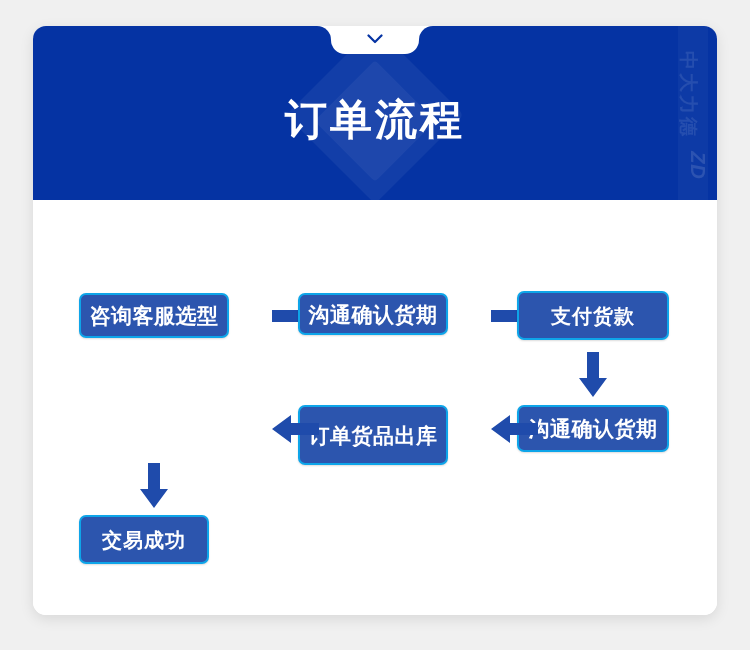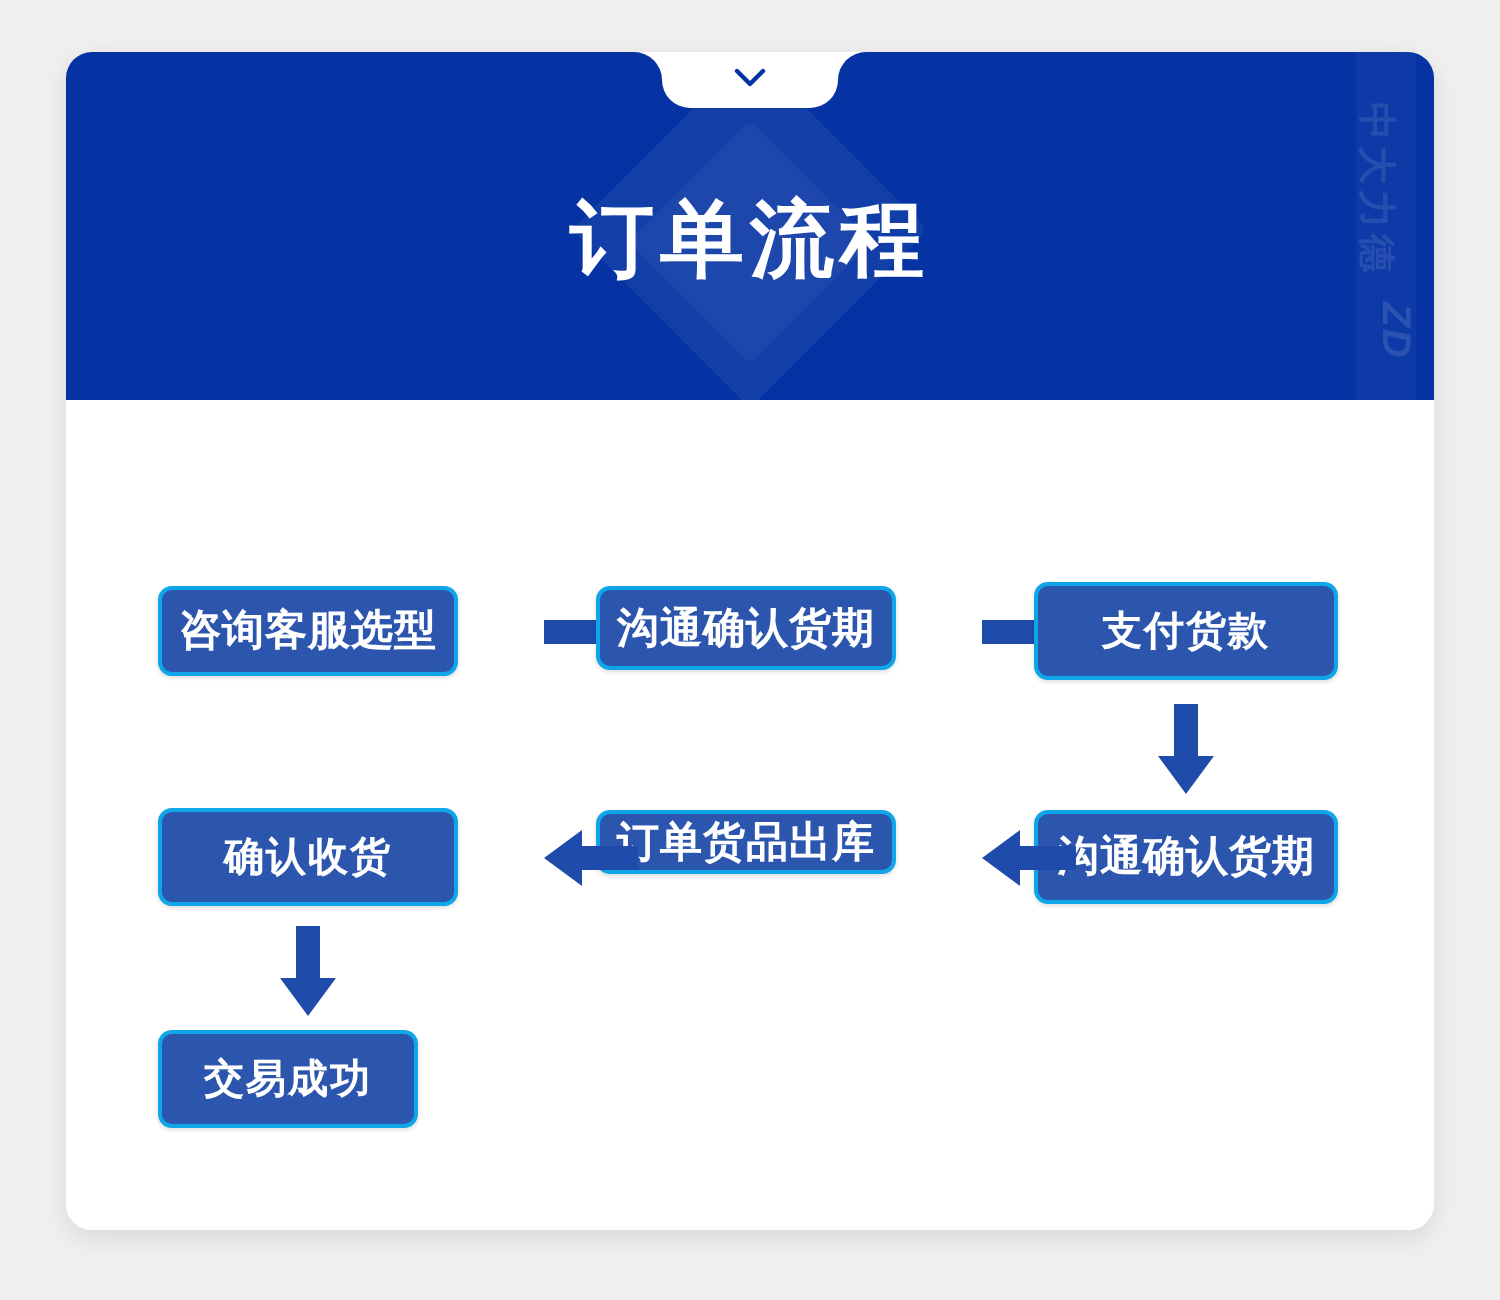--- a/index.html
+++ b/index.html
@@ -261,29 +261,28 @@
     </div>
 
     <div class="node small" style="left:484px; top:205px; width:152px; height:47px;">沟通确认货期</div>
 
     <div class="arrow" style="left:458px; top:215px;">
       <svg width="47" height="28" viewBox="0 0 47 28">
         <path d="M47 8 L19 8 L19 0 L0 14 L19 28 L19 20 L47 20 Z" fill="#1f4bab"></path>
       </svg>
     </div>
 
-    <div class="node small" style="left:265px; top:205px; width:150px; height:32px;">订单货品出库</div>
+    <div class="node small" style="left:265px; top:205px; width:150px; height:60px;">订单货品出库</div>
 
     <div class="arrow" style="left:239px; top:215px;">
       <svg width="47" height="28" viewBox="0 0 47 28">
         <path d="M47 8 L19 8 L19 0 L0 14 L19 28 L19 20 L47 20 Z" fill="#1f4bab"></path>
       </svg>
     </div>
 
-    <div class="node big" style="left:46px;  top:204px; width:150px; height:49px;">确认收货</div>
 
     <div class="arrow" style="left:107px; top:263px;">
       <svg width="28" height="45" viewBox="0 0 28 45">
         <path d="M8 0 L20 0 L20 26 L28 26 L14 45 L0 26 L8 26 Z" fill="#1f4bab"></path>
       </svg>
     </div>
 
     <div class="node big" style="left:46px;  top:315px; width:130px; height:49px;">交易成功</div>
 
   </div>

